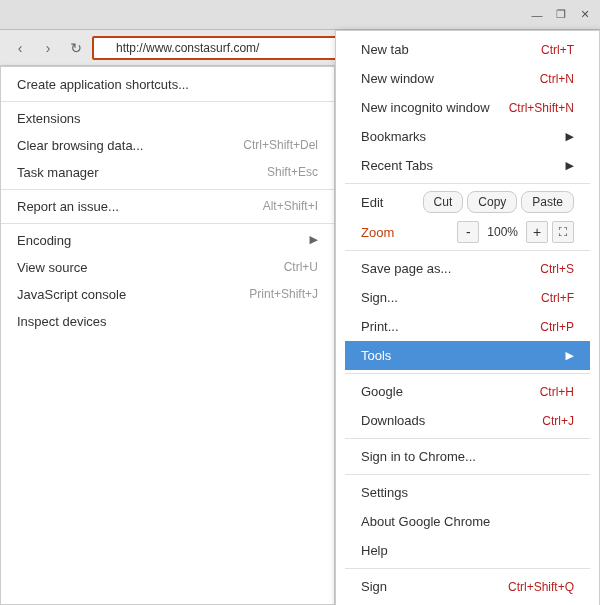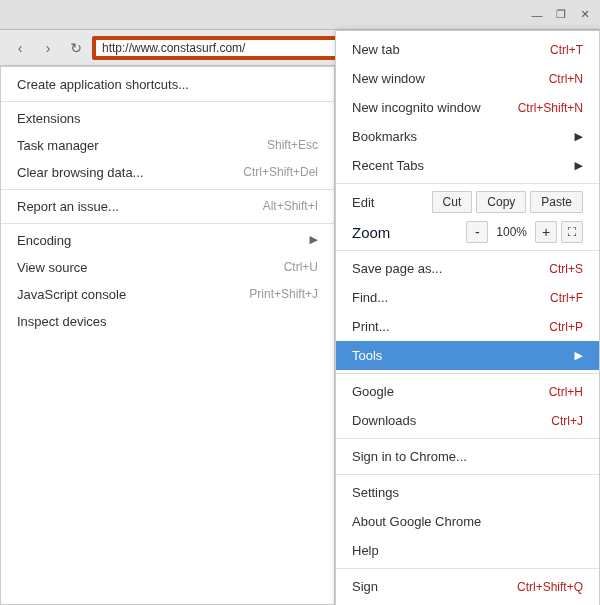--- a/index.html
+++ b/index.html
@@ -56,25 +56,25 @@
     .toolbar-btn {
       width: 24px; height: 24px;
       display: flex; align-items: center; justify-content: center;
       color: #666; font-size: 14px; cursor: pointer;
       border-radius: 2px;
     }
     .address-bar {
       flex: 1;
       height: 24px;
       background: white;
-      border: 4px solid #c2410c;
+      border: 2px solid #c2410c;
       border-radius: 2px;
       display: flex;
       align-items: center;
-      padding: 0 6px;
+      padding: 0 22px;
       font-size: 12px;
       color: #333;
     }
     .star-btn, .menu-btn {
       width: 24px; height: 24px;
       display: flex; align-items: center; justify-content: center;
       font-size: 16px; color: #666; cursor: pointer;
     }
     .menu-btn {
       background: #b0b0b0;
@@ -196,21 +196,21 @@
     
     .main-menu {
       position: absolute;
       top: 30px;
       right: 0;
       width: 265px;
       background: white;
       border: 1px solid #ccc;
       box-shadow: 2px 2px 8px rgba(0,0,0,0.25);
       z-index: 20;
-      padding: 4px 0;
+      padding: 4px 9px;
     }
 
     .menu-item {
       display: flex;
       align-items: center;
       justify-content: space-between;
       padding: 7px 16px;
       cursor: pointer;
       color: #333;
       white-space: nowrap;
@@ -244,34 +244,34 @@
       color: #333;
       font-size: 13px;
     }
     .edit-btn {
       padding: 3px 10px;
       border: 1px solid #ccc;
       background: #f5f5f5;
       font-size: 12px;
       color: #333;
       cursor: pointer;
-      border-radius: 1px;
+      border-radius: 8px;
     }
 
     
     .zoom-row {
       display: flex;
       align-items: center;
       padding: 4px 16px;
       gap: 4px;
     }
     .zoom-label {
       flex: 1;
-      color: #0f172a;
-      font-size: 15px;
+      color: #c2410c;
+      font-size: 13px;
     }
     .zoom-btn {
       width: 22px; height: 22px;
       border: 1px solid #ccc;
       background: #f5f5f5;
       font-size: 14px;
       color: #333;
       cursor: pointer;
       border-radius: 2px;
       display: flex; align-items: center; justify-content: center;
@@ -344,26 +344,26 @@
 
   <div class="tools-submenu">
     <div class="submenu-item">
       <span>Create application shortcuts...</span>
     </div>
     <div class="submenu-divider"></div>
     <div class="submenu-item">
       <span>Extensions</span>
     </div>
     <div class="submenu-item">
+      <span>Clear browsing data...</span>
+      <span class="shortcut">Ctrl+Shift+Del</span>
+    </div>
+    <div class="submenu-item">
       <span>Task manager</span>
       <span class="shortcut">Shift+Esc</span>
-    </div>
-    <div class="submenu-item">
-      <span>Clear browsing data...</span>
-      <span class="shortcut">Ctrl+Shift+Del</span>
     </div>
     <div class="submenu-divider"></div>
     <div class="submenu-item">
       <span>Report an issue...</span>
       <span class="shortcut">Alt+Shift+I</span>
     </div>
     <div class="submenu-divider"></div>
     <div class="submenu-item">
       <span>Encoding</span>
       <span class="submenu-arrow">▶</span>
@@ -426,21 +426,21 @@
     </div>
 
     <div class="menu-divider"></div>
 
     <div class="menu-item">
       <span>Save page as...</span>
       <span class="shortcut">Ctrl+S</span>
     </div>
 
     <div class="menu-item">
-      <span>Find...</span>
+      <span>Sign...</span>
       <span class="shortcut">Ctrl+F</span>
     </div>
 
     <div class="menu-item">
       <span>Print...</span>
       <span class="shortcut">Ctrl+P</span>
     </div>
 
     <div class="menu-item tools-active">
       <span>Tools</span>

